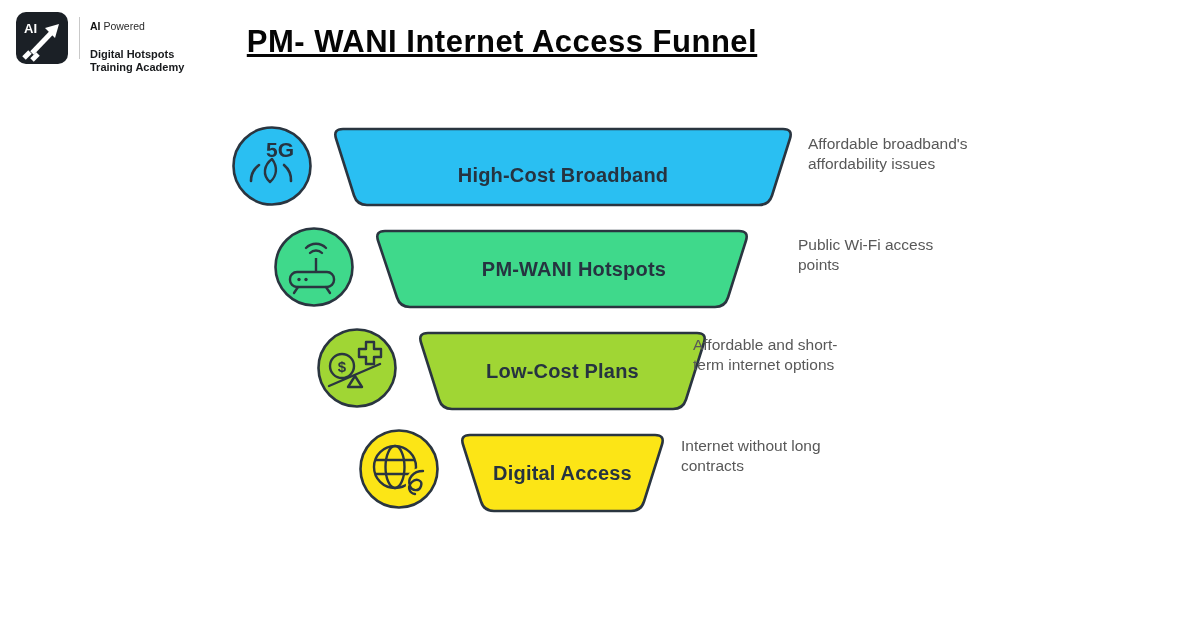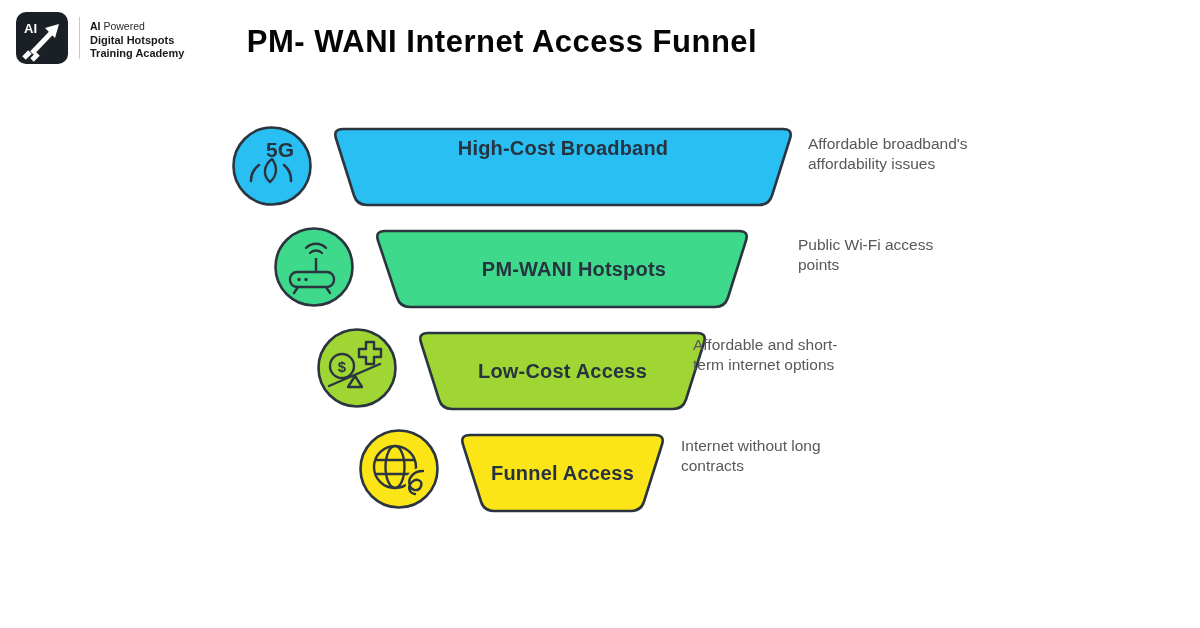--- a/index.html
+++ b/index.html
@@ -7,26 +7,26 @@
     width:1200px;height:628px;position:relative;overflow:hidden;
     background:#ffffff;
     font-family:"Liberation Sans", sans-serif;
   }
   .abs{position:absolute;}
 
   
   .logo-square{left:16px;top:12px;width:52px;height:52px;}
   .logo-divider{left:79px;top:17px;width:1px;height:42px;background:#c9c9c9;}
   .brand{left:90px;top:20px;width:150px;color:#17191c;}
-  .brand .l1{font-size:10.5px;color:#2b2b2b;margin-bottom:2px;}
+  .brand .l1{font-size:10.5px;color:#2b2b2b;margin-bottom:16px;}
   .brand .l1 b{font-weight:bold;color:#111;}
   .brand .l2{font-size:11px;font-weight:bold;line-height:13px;}
   .page-title{
     left:0;top:24px;width:1004px;text-align:center;
-    font-size:31px;font-weight:800;color:#050505;letter-spacing:.5px;
+    font-size:31px;font-weight:800;color:#050505;letter-spacing:.5px;text-decoration:underline;
   }
 
   
   .stage-label{
     display:flex;align-items:center;justify-content:center;
     font-size:20px;font-weight:bold;color:#263340;letter-spacing:.2px;
   }
   .note{
     font-size:15.5px;line-height:20px;color:#585858;white-space:pre-line;
   }
@@ -54,21 +54,21 @@
 <svg class="abs" style="left:230px;top:124px" width="84" height="84" viewBox="0 0 84 84">
   <circle cx="42" cy="42" r="38.5" stroke="#2a3540" stroke-width="2.6" fill="#2ABFF2"></circle>
   <text x="50" y="33" text-anchor="middle" font-size="21" font-weight="bold" fill="#263340">5G</text>
   <path d="M21,57 A20,20 0 0 1 29,41" fill="none" stroke="#2a3540" stroke-width="2.6" stroke-linecap="round"></path>
   <path d="M54,41 A20,20 0 0 1 61,57" fill="none" stroke="#2a3540" stroke-width="2.6" stroke-linecap="round"></path>
   <path d="M40,58 C32,51 34,41 42,35 C48,43 47,52 40,58 Z" fill="none" stroke="#2a3540" stroke-width="2.4" stroke-linejoin="round"></path>
 </svg>
 <svg class="abs" style="left:330px;top:126px" width="470" height="84" viewBox="0 0 470 84">
   <path d="M13,3 L453,3 Q463,3 460,12.5 L442,69.5 Q439,79 429,79 L37,79 Q27,79 24,69.5 L6,12.5 Q3,3 13,3 Z" stroke="#2a3540" stroke-width="2.6" fill="#2ABFF2"></path>
 </svg>
-<div class="abs stage-label" style="left:333px;top:116px;width:460px;height:64px">High-Cost Broadband</div>
+<div class="abs stage-label" style="left:333px;top:143px;width:460px;height:64px">High-Cost Broadband</div>
 <div class="abs note" style="left:808px;top:134px;width:215px">Affordable broadband's
 affordability issues</div>
 
 <svg class="abs" style="left:272px;top:225px" width="84" height="84" viewBox="0 0 84 84">
   <circle cx="42" cy="42" r="38.5" stroke="#2a3540" stroke-width="2.6" fill="#3FD98B"></circle>
   <rect x="18" y="47" width="44" height="15" rx="7" fill="none" stroke="#2a3540" stroke-width="2.4"></rect>
   <circle cx="27" cy="54.5" r="1.7" fill="#2a3540"></circle>
   <circle cx="34" cy="54.5" r="1.7" fill="#2a3540"></circle>
   <line x1="44" y1="47" x2="44" y2="33" stroke="#2a3540" stroke-width="2.4"></line>
   <path d="M38,28 A8.5,8.5 0 0 1 50,28" fill="none" stroke="#2a3540" stroke-width="2.4" stroke-linecap="round"></path>
@@ -87,31 +87,31 @@
   <circle cx="42" cy="42" r="38.5" stroke="#2a3540" stroke-width="2.6" fill="#A0D634"></circle>
   <line x1="14" y1="60" x2="65" y2="38" stroke="#2a3540" stroke-width="2.4" stroke-linecap="round"></line>
   <path d="M33,61 L47,61 L40,50 Z" fill="none" stroke="#2a3540" stroke-width="2.4" stroke-linejoin="round"></path>
   <circle cx="27" cy="40" r="12" fill="none" stroke="#2a3540" stroke-width="2.4"></circle>
   <text x="27" y="46" text-anchor="middle" font-size="15" font-weight="bold" fill="#2a3540">$</text>
   <path d="M51,16 L59,16 L59,23 L66,23 L66,31 L59,31 L59,38 L51,38 L51,31 L44,31 L44,23 L51,23 Z" fill="none" stroke="#2a3540" stroke-width="2.4" stroke-linejoin="round"></path>
 </svg>
 <svg class="abs" style="left:415px;top:330px" width="297" height="84" viewBox="0 0 297 84">
   <path d="M13,3 L282,3 Q292,3 289,12.5 L271,69.5 Q268,79 258,79 L37,79 Q27,79 24,69.5 L6,12.5 Q3,3 13,3 Z" stroke="#2a3540" stroke-width="2.6" fill="#A0D634"></path>
 </svg>
-<div class="abs stage-label" style="left:418px;top:333px;width:289px;height:76px">Low-Cost Access</div>
+<div class="abs stage-label" style="left:418px;top:333px;width:289px;height:76px">Low-Cost Plans</div>
 <div class="abs note" style="left:693px;top:335px;width:215px">Affordable and short-
 term internet options</div>
 
 <svg class="abs" style="left:357px;top:427px" width="84" height="84" viewBox="0 0 84 84">
   <circle cx="42" cy="42" r="38.5" stroke="#2a3540" stroke-width="2.6" fill="#FCE516"></circle>
   <circle cx="38" cy="40" r="21" fill="none" stroke="#2a3540" stroke-width="2.4"></circle>
   <ellipse cx="38" cy="40" rx="9.5" ry="21" fill="none" stroke="#2a3540" stroke-width="2.4"></ellipse>
   <line x1="18.5" y1="33" x2="57.5" y2="33" stroke="#2a3540" stroke-width="2.4"></line>
   <line x1="18.5" y1="47" x2="57.5" y2="47" stroke="#2a3540" stroke-width="2.4"></line>
   <path d="M66,44 C56,44 50,52 53,59 C55,64 62,65 64,59 C66,53 59,51 55,55 C50,60 52,66 58,67" fill="none" stroke-width="7" stroke-linecap="round" stroke="#FCE516"></path>
   <path d="M66,44 C56,44 50,52 53,59 C55,64 62,65 64,59 C66,53 59,51 55,55 C50,60 52,66 58,67" fill="none" stroke="#2a3540" stroke-width="2.4" stroke-linecap="round"></path>
 </svg>
 <svg class="abs" style="left:457px;top:432px" width="214" height="84" viewBox="0 0 214 84">
   <path d="M13,3 L198,3 Q208,3 205,12.5 L187,69.5 Q184,79 174,79 L37,79 Q27,79 24,69.5 L6,12.5 Q3,3 13,3 Z" stroke="#2a3540" stroke-width="2.6" fill="#FCE516"></path>
 </svg>
-<div class="abs stage-label" style="left:460px;top:435px;width:205px;height:76px">Funnel Access</div>
+<div class="abs stage-label" style="left:460px;top:435px;width:205px;height:76px">Digital Access</div>
 <div class="abs note" style="left:681px;top:436px;width:200px">Internet without long
 contracts</div>
 
 </body></html>

